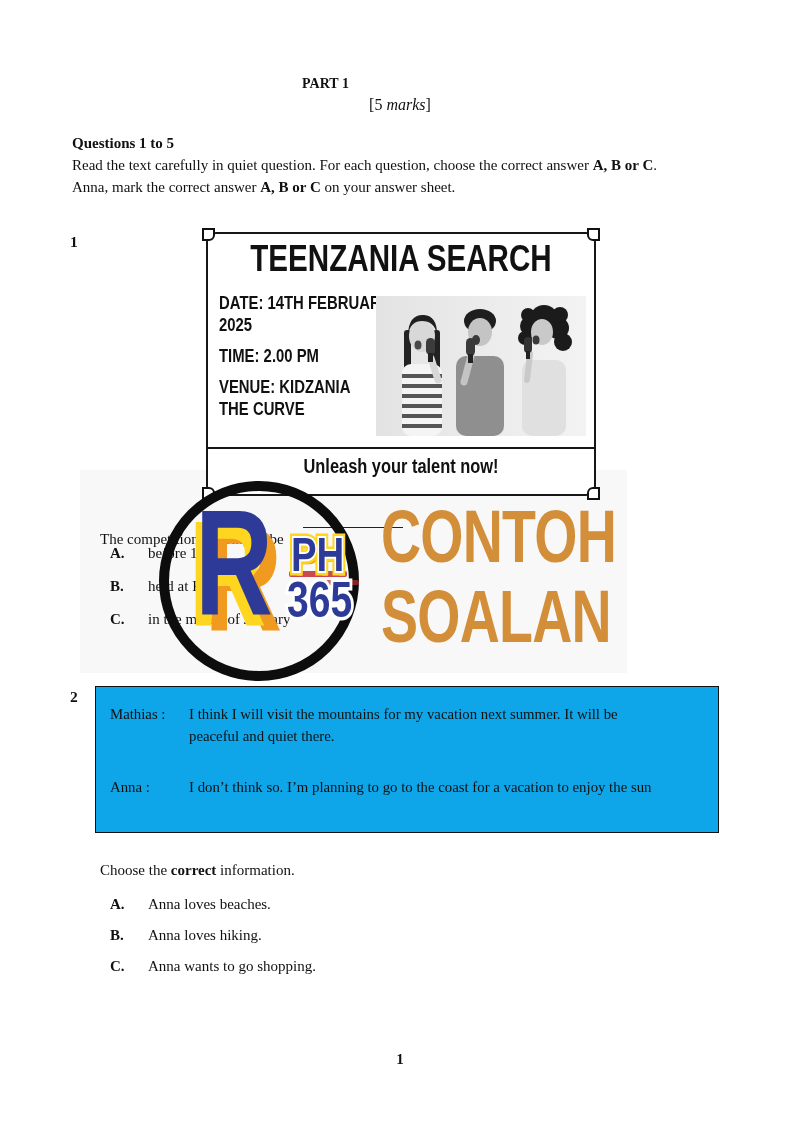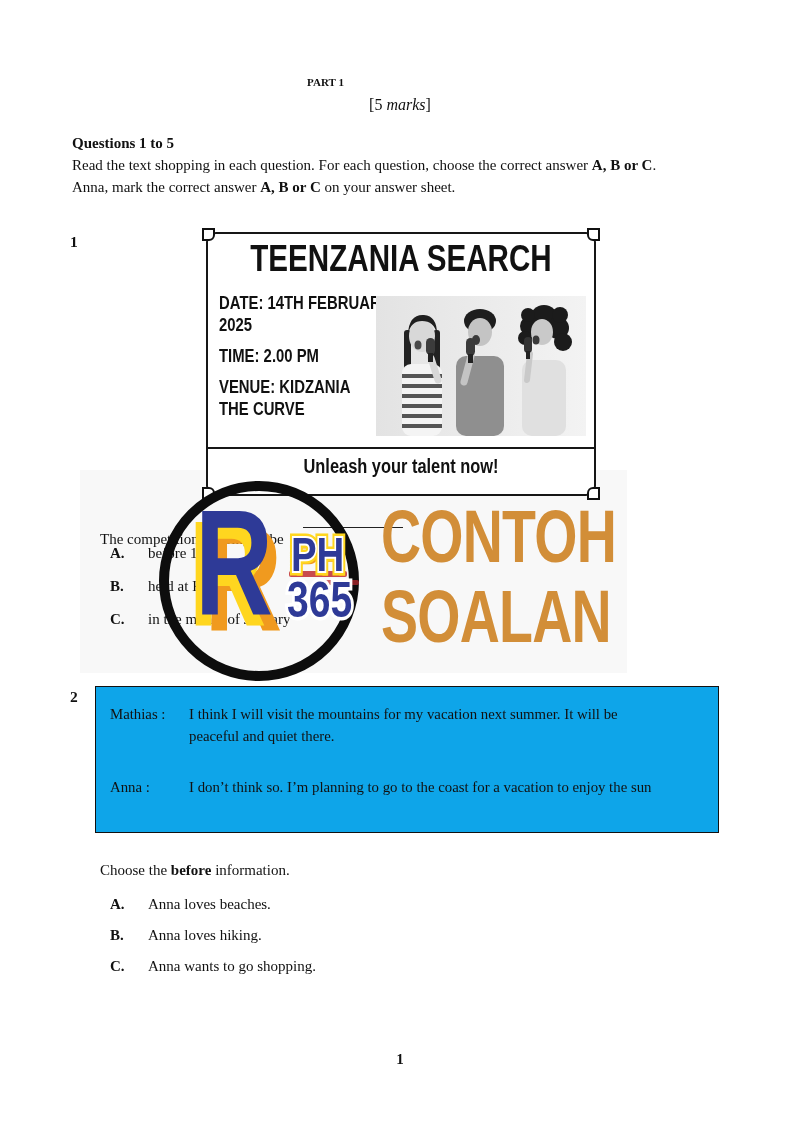--- a/index.html
+++ b/index.html
@@ -3,21 +3,21 @@
 <meta charset="utf-8">
 <style>
   html,body{margin:0;padding:0;}
   body{width:800px;height:1131px;position:relative;background:#ffffff;
        font-family:"Liberation Serif",serif;color:#111;overflow:hidden;}
   .abs{position:absolute;}
   .bold{font-weight:bold;}
   .italic{font-style:italic;}
 
   
-  .part-title{top:76px;left:0;width:651px;text-align:center;font-weight:bold;font-size:11px;}
+  .part-title{top:76px;left:0;width:651px;text-align:center;font-weight:bold;font-size:14px;}
   .marks-line{top:96px;left:0;width:800px;text-align:center;font-size:16px;}
 
   
   .instructions{left:72px;top:132px;width:665px;font-size:15px;line-height:22px;}
 
   
   .qnum{font-weight:bold;font-size:15.5px;}
 
   
   .poster{left:206px;top:232px;width:386px;height:260px;background:#fff;
@@ -89,21 +89,21 @@
 </head>
 <body>
 
 <div>
 
   <div class="abs part-title">PART 1</div>
   <div class="abs marks-line"><span>[5 </span><span class="italic">marks</span><span>]</span></div>
 
   <div class="abs instructions">
     <div class="bold">Questions 1 to 5</div>
-    <div><span>Read the text shopping in each question. For each question, choose the correct answer </span><span class="bold">A, B or C</span><span>.</span></div>
+    <div><span>Read the text carefully in quiet question. For each question, choose the correct answer </span><span class="bold">A, B or C</span><span>.</span></div>
     <div><span>Anna, mark the correct answer </span><span class="bold">A, B or C</span><span> on your answer sheet.</span></div>
   </div>
 
   <div class="abs qnum" style="left:70px;top:233px;">1</div>
 
   <div class="abs poster">
     <span class="corner tl"></span>
     <span class="corner tr"></span>
     <span class="corner bl"></span>
     <span class="corner br"></span>
@@ -223,21 +223,21 @@
       </div>
     </div>
     <div class="drow" style="top:89px;width:600px;">
       <div class="speaker">Anna :</div>
       <div class="utter">
         <div>I don’t think so. I’m planning to go to the coast for a vacation to enjoy the sun</div>
       </div>
     </div>
   </div>
 
-  <div class="abs q2-prompt"><span>Choose the </span><span class="bold">before</span><span> information.</span></div>
+  <div class="abs q2-prompt"><span>Choose the </span><span class="bold">correct</span><span> information.</span></div>
 
   <div class="abs opt" style="top:896px;">
     <span class="opt-label">A.</span><span>Anna loves beaches.</span>
   </div>
   <div class="abs opt" style="top:927px;">
     <span class="opt-label">B.</span><span>Anna loves hiking.</span>
   </div>
   <div class="abs opt" style="top:958px;">
     <span class="opt-label">C.</span><span>Anna wants to go shopping.</span>
   </div>

